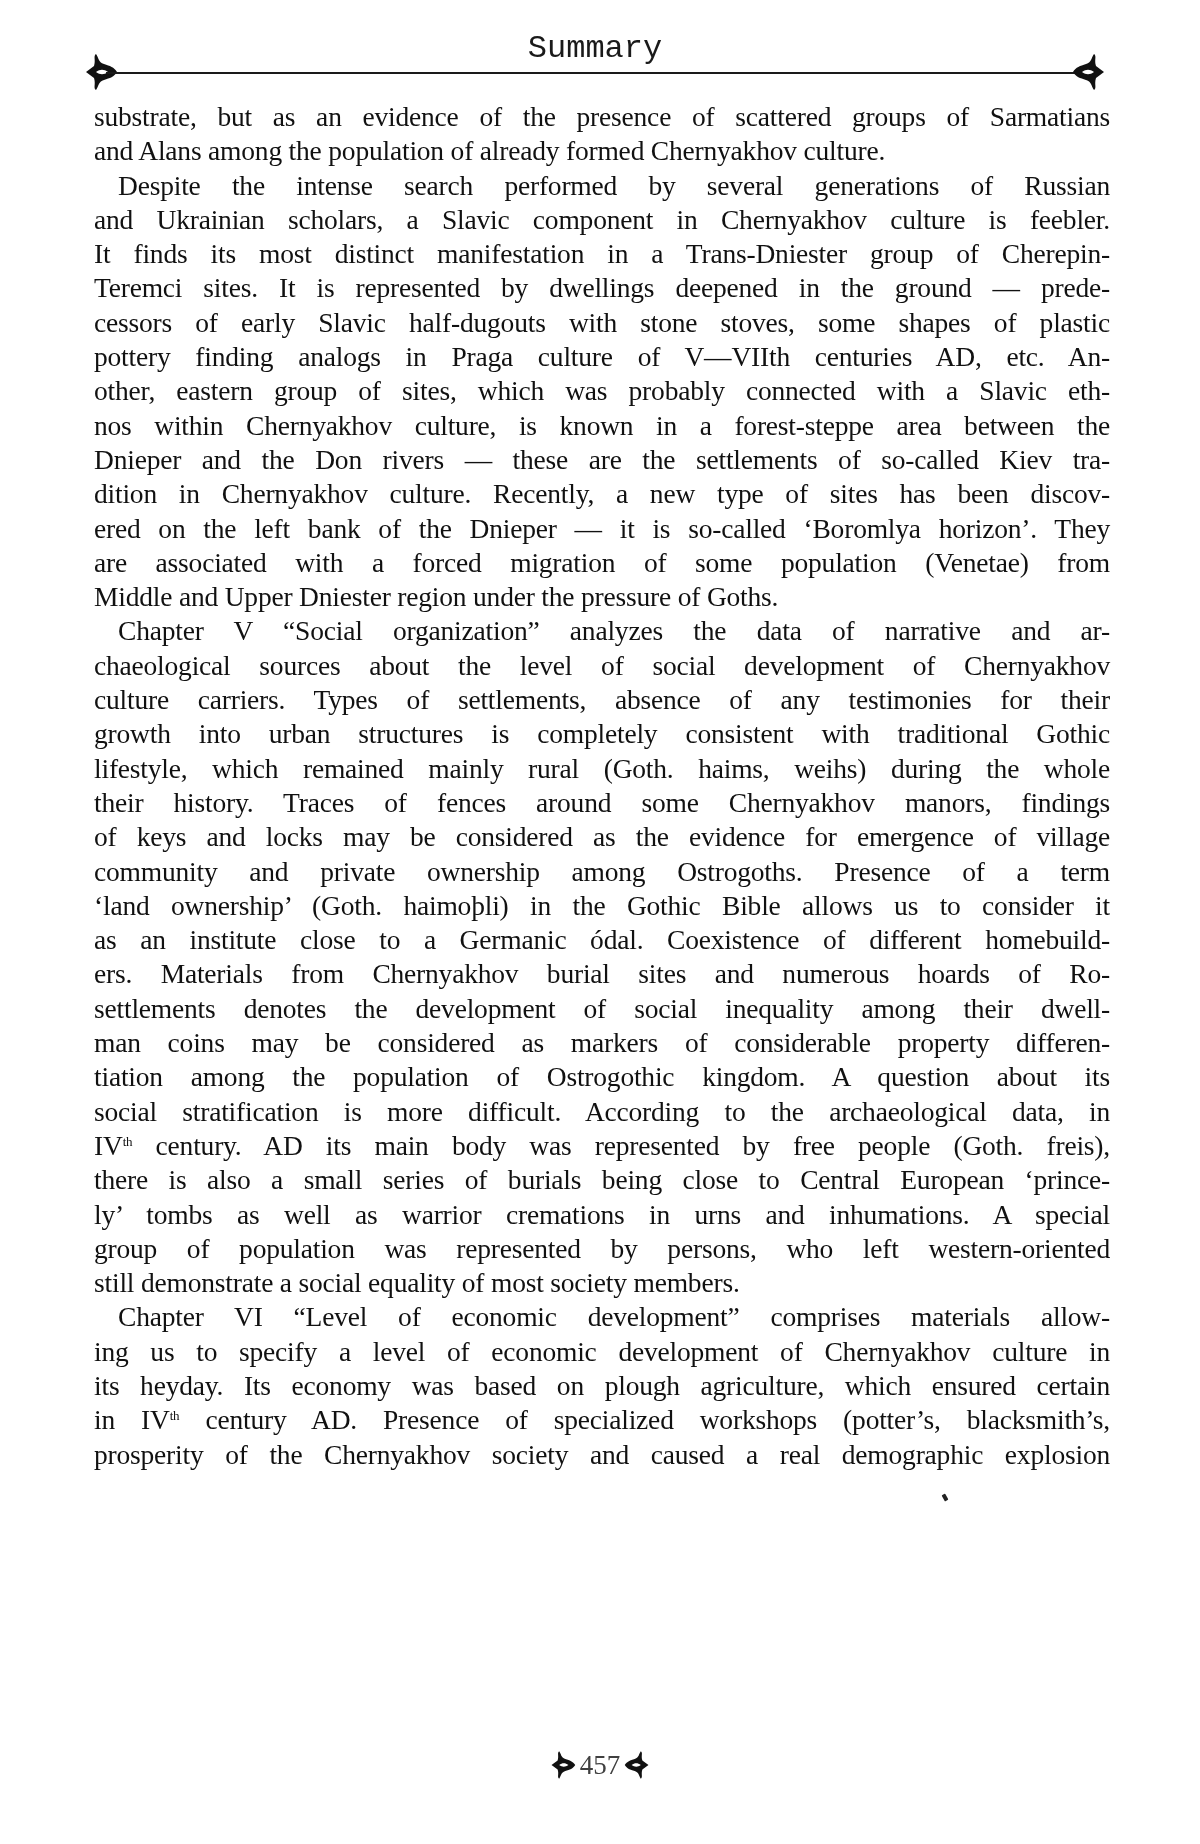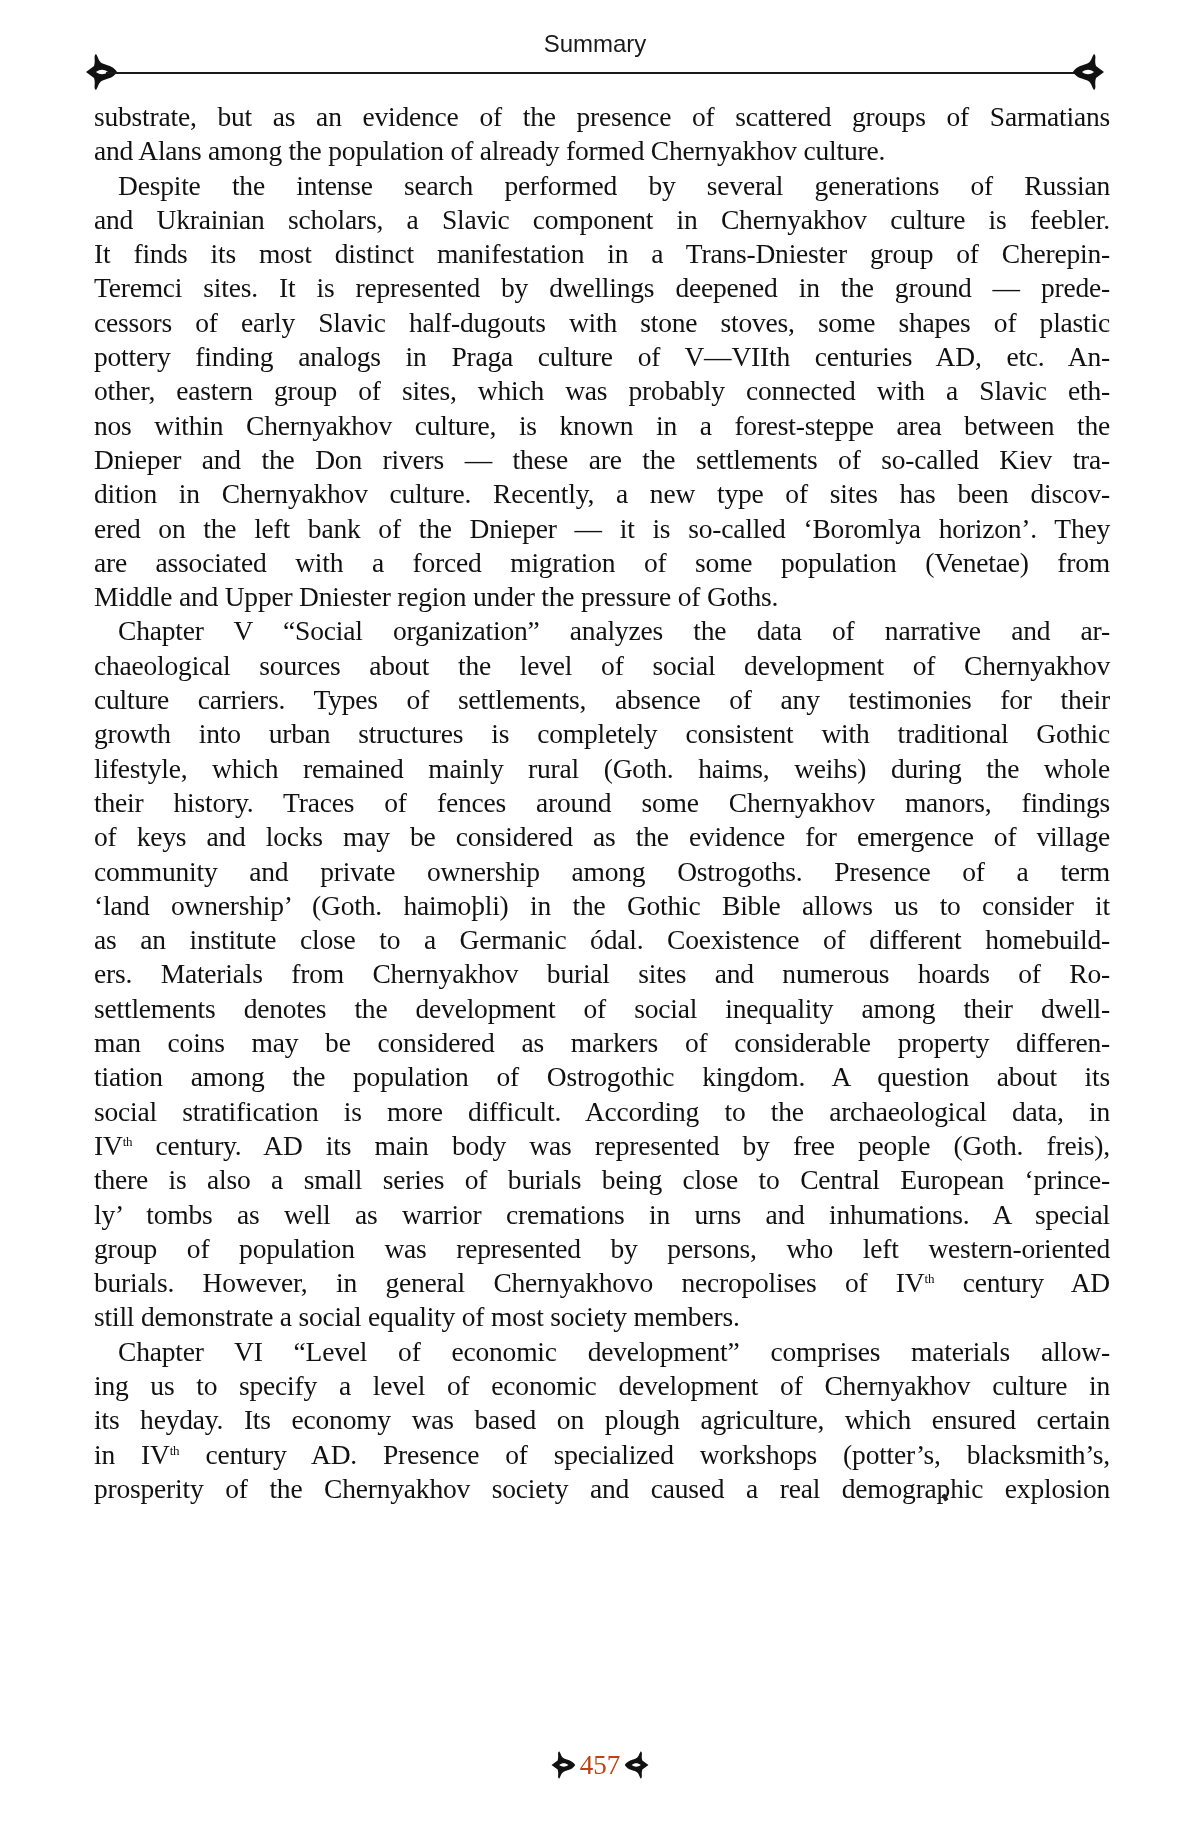--- a/index.html
+++ b/index.html
@@ -1,38 +1,38 @@
 <!DOCTYPE html>
 <html><head>
 <meta charset="utf-8">
 <style>
   html, body { margin: 0; padding: 0; background: #ffffff; }
   body { width: 1200px; height: 1844px; position: relative; overflow: hidden;
          font-family: "DejaVu Serif", "Liberation Serif", serif; color: #111; }
   .header { position: absolute; left: 84px; top: 18px; width: 1022px; height: 76px; }
   .header-title { position: absolute; left: 0; right: 0; top: 12px; text-align: center;
-                  font-family: Liberation Sans, sans-serif; font-size: 24px; color: #1a1a1a; }
+                  font-family: Liberation Mono, monospace; font-size: 32px; color: #1a1a1a; }
   .header-rule { position: absolute; left: 22px; right: 22px; top: 54px; height: 2px; background: #1a1a1a; }
   .orn { position: absolute; width: 34px; height: 40px; top: 34px; }
   .orn svg { width: 100%; height: 100%; display: block; }
   .orn-left { left: 0; }
   .orn-right { right: 0; }
   .body-text { position: absolute; left: 94px; top: 100px; width: 1016px; }
   .line { display: block; height: 34.3px; line-height: 34.3px; font-family: "Liberation Serif", serif;
           font-size: 27.5px; text-align: justify; text-align-last: justify; white-space: nowrap; overflow: visible; letter-spacing: -0.2px; }
   .line.indent { padding-left: 24px; }
   .line.last { text-align-last: left; }
   .line sup { font-size: 13px; line-height: 0; vertical-align: 9px; }
   .artifact { position: absolute; left: 943px; top: 1494px; width: 4px; height: 7px; background: #222;
               transform: rotate(-30deg); border-radius: 1px; }
   .footer { position: absolute; left: 0; right: 0; top: 1748px; height: 44px; text-align: center; }
   .folio { display: inline-flex; align-items: center; gap: 4px; }
   .folio .orn-small { width: 26px; height: 34px; display: inline-block; }
   .folio .orn-small svg { width: 100%; height: 100%; display: block; }
-  .page-number { font-family: "Liberation Serif", serif; font-size: 27px; color: #c2410c; }
+  .page-number { font-family: "Liberation Serif", serif; font-size: 27px; color: #404040; }
 </style>
 </head>
 <body>
 
 <div class="header">
   <span class="orn orn-left">
     <svg viewBox="0 0 34 40">
         <path d="M2 20 L10 14 C12 8 9 4 12 2 C15 6 14 10 20 12 C26 14 30 15 33 20 C30 25 26 26 20 28 C14 30 15 34 12 38 C9 36 12 32 10 26 Z" fill="#111"></path>
         <path d="M12 20 C16 17 20 17 24 20 C20 23 16 23 12 20 Z" fill="#fff"></path>
       </svg>
@@ -82,21 +82,20 @@
       <span class="line">as an institute close to a Germanic ódal. Coexistence of different homebuild-</span>
       <span class="line">ers. Materials from Chernyakhov burial sites and numerous hoards of Ro-</span>
       <span class="line">settlements denotes the development of social inequality among their dwell-</span>
       <span class="line">man coins may be considered as markers of considerable property differen-</span>
       <span class="line">tiation among the population of Ostrogothic kingdom. A question about its</span>
       <span class="line">social stratification is more difficult. According to the archaeological data, in</span>
       <span class="line">IV<sup>th</sup> century. AD its main body was represented by free people (Goth. freis),</span>
       <span class="line">there is also a small series of burials being close to Central European ‘prince-</span>
       <span class="line">ly’ tombs as well as warrior cremations in urns and inhumations. A special</span>
       <span class="line">group of population was represented by persons, who left western-oriented</span>
-      <span class="line">burials. However, in general Chernyakhovo necropolises of IV<sup>th</sup> century AD</span>
       <span class="line last">still demonstrate a social equality of most society members.</span>
     </div>
     <div>
       <span class="line indent">Chapter VI “Level of economic development” comprises materials allow-</span>
       <span class="line">ing us to specify a level of economic development of Chernyakhov culture in</span>
       <span class="line">its heyday. Its economy was based on plough agriculture, which ensured certain</span>
       <span class="line">in IV<sup>th</sup> century AD. Presence of specialized workshops (potter’s, blacksmith’s,</span>
       <span class="line">prosperity of the Chernyakhov society and caused a real demographic explosion</span>
     </div>
   </div>

